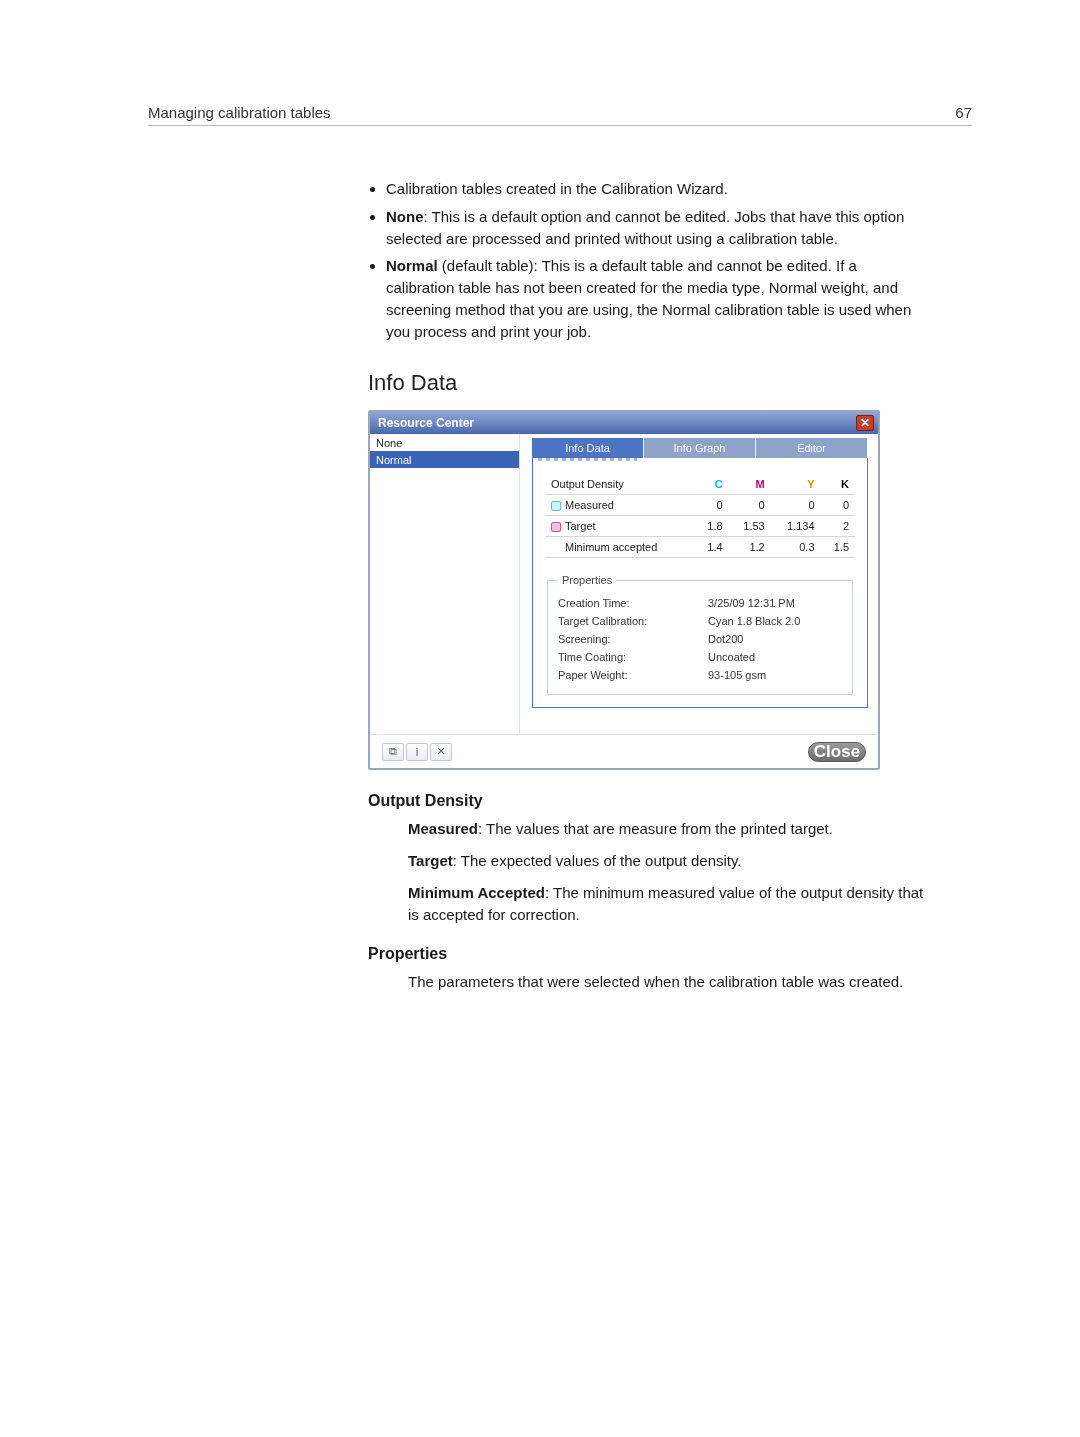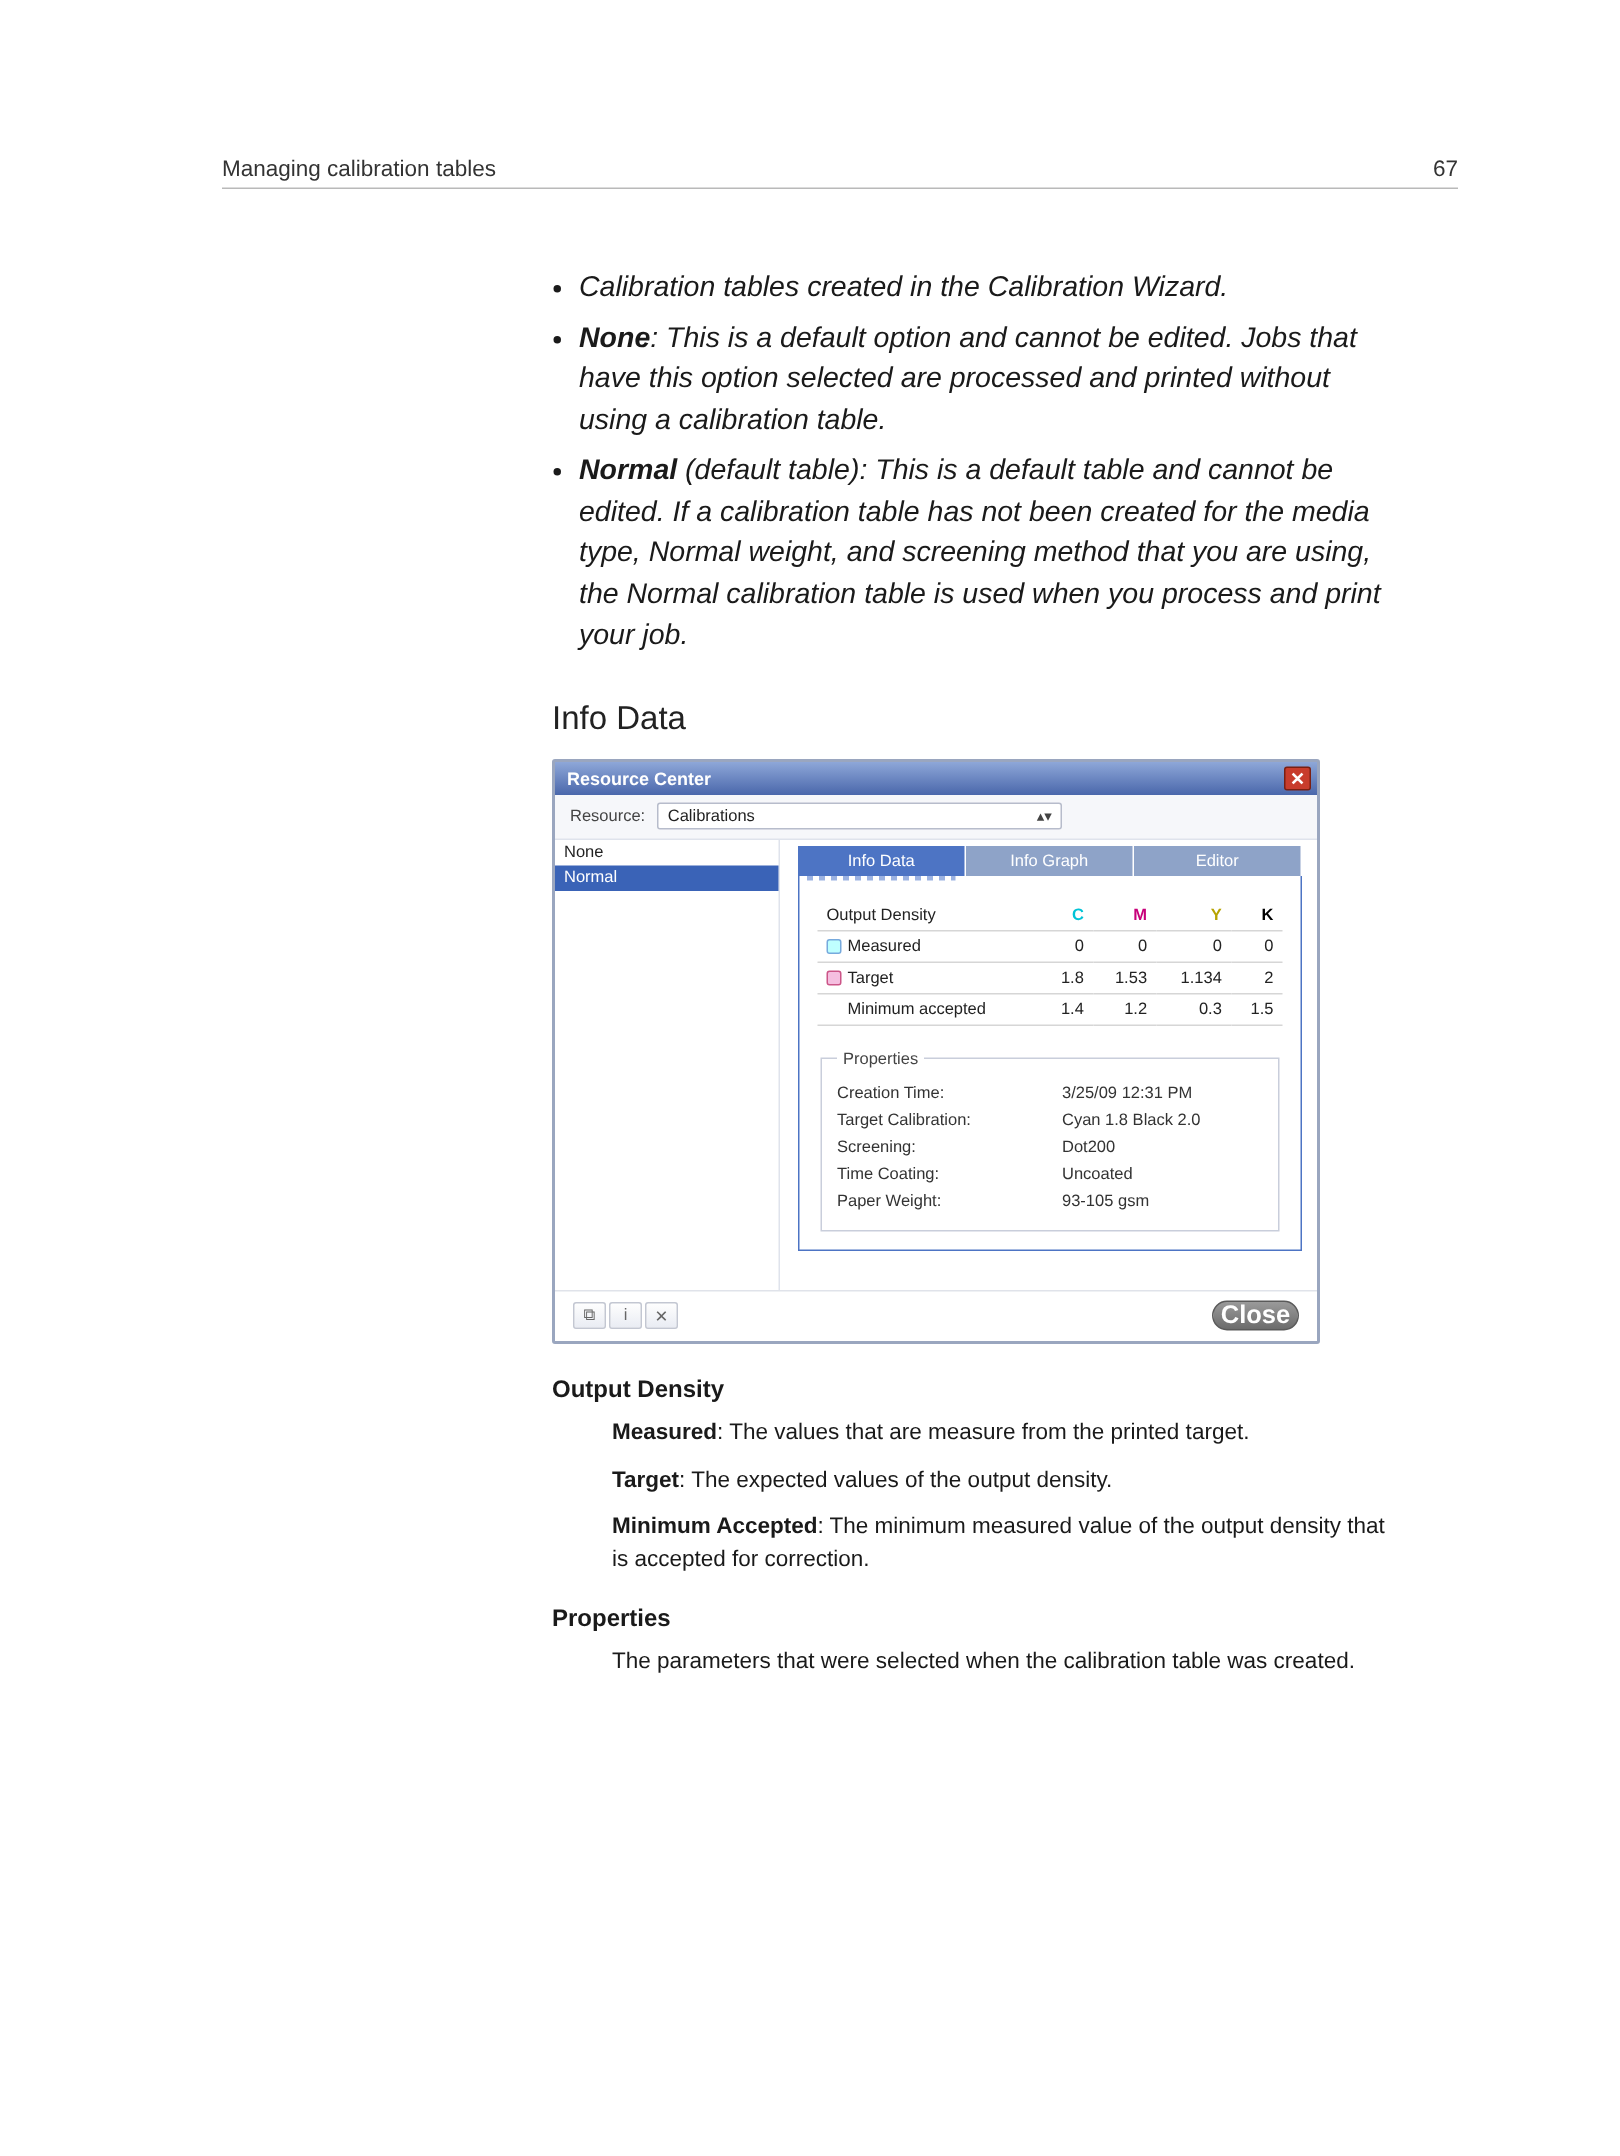--- a/index.html
+++ b/index.html
@@ -34,21 +34,21 @@
     padding: 88px 90px 40px 130px;
   }
   .runhead {
     display: flex; justify-content: space-between;
     font-size: 15px; color: #333;
     border-bottom: 1px solid #b9b9b9;
     padding-bottom: 4px; margin-bottom: 52px;
   }
   .content { margin-left: 220px; max-width: 560px; }
   ul.top { margin: 0 0 28px 0; padding-left: 18px; }
-  ul.top li { font-size: 19px; line-height: 1.45; margin-bottom: 6px; font-style: italic; }
+  ul.top li { font-size: 15px; line-height: 1.45; margin-bottom: 6px; }
   ul.top strong { font-weight: 700; }
   h2.infodata { font-size: 22px; font-weight: 400; margin: 18px 0 14px 0; color:#222;}
   h3.sub { font-size: 16px; font-weight: 700; margin: 20px 0 8px 0; }
   .para { font-size: 15px; line-height: 1.45; margin: 4px 0 10px 0; }
   .bold { font-weight: 700; }
   .indent { margin-left: 40px; }
 
   
   .window {
     width: 512px; border: 2px solid #9aa6bf; border-radius: 2px;
@@ -149,27 +149,20 @@
 
     <h2 class="infodata">Info Data</h2>
 
     <div class="window">
       <div class="titlebar">
         <span>Resource Center</span>
         <div class="closebox">
           <span>✕</span>
         </div>
       </div>
-      <div class="toolbar">
-        <span class="lbl">Resource:</span>
-        <div class="dropdown">
-          <span>Calibrations</span>
-          <span class="chev">▴▾</span>
-        </div>
-      </div>
       <div class="body">
         <div class="leftlist">
           <div class="row" data-selected="false">None</div>
           <div class="row" data-selected="true">Normal</div>
         </div>
         <div class="rightpane">
           <div class="tabs">
             <div class="tab" data-active="true">Info Data</div>
             <div class="tab" data-active="false">Info Graph</div>
             <div class="tab" data-active="false">Editor</div>

